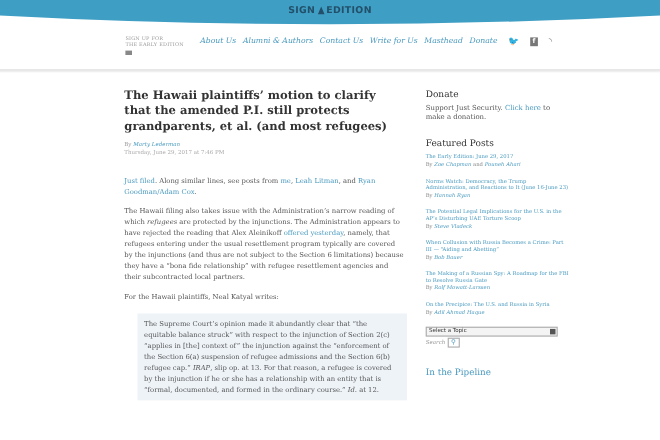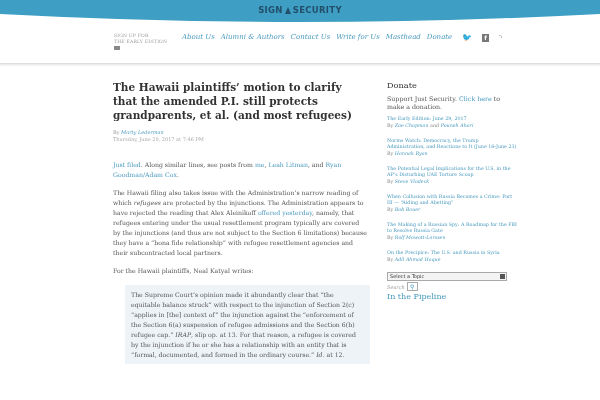--- a/index.html
+++ b/index.html
@@ -47,31 +47,31 @@
   .fp-title { font-size: 4.8px; line-height: 6px; color: #4a9abf; }
   .fp-by { font-size: 4.8px; line-height: 7px; color: #888; }
   .fp-by i { color: #4a9abf; }
   .arch-h { margin-top: 12px; }
   .select { margin-top: 4px; width: 120px; height: 9px; border: 1px solid #aaa; font-size: 5px;
             line-height: 7px; padding-left: 2px; color: #333; position: relative; background: #f4f4f4; font-family: "DejaVu Sans", sans-serif; }
   .select .arr { position: absolute; right: 1px; top: 1px; width: 5px; height: 5px; background: #555; }
   .search-row { display: flex; align-items: center; gap: 2px; margin-top: 1px; }
   .search-row .lbl { font-size: 5px; font-style: italic; color: #999; }
   .search-row .btn { width: 11px; height: 9px; border: 1px solid #aaa; font-size: 6px; line-height: 7px; text-align: center; color: #4a9abf; }
-  .pipeline { font-size: 8px; color: #4a9abf; margin-top: 1px; }
+  .pipeline { font-size: 8px; color: #4a9abf; margin-top: 18px; }
 </style>
 </head>
 <body>
 
 <div class="banner">
   <svg width="600" height="26" viewBox="0 0 600 26">
     <path d="M0 0 H600 V14 Q300 30 0 14 Z" fill="#3f9ec4"></path>
   </svg>
   <div class="logo">
-    <span>SIGN</span><span class="amp"></span><span>SECURITY</span>
+    <span>SIGN</span><span class="amp"></span><span>EDITION</span>
   </div>
 </div>
 
 <div class="nav">
   <div class="signup">
     <div>SIGN UP FOR</div>
     <div>THE EARLY EDITION</div>
     <span class="box"></span>
   </div>
   <div class="menu">
@@ -114,20 +114,21 @@
     </p>
   </blockquote>
 </div>
 
 <div class="side">
   <div class="sh">Donate</div>
   <div class="st">
     <span>Support Just Security. </span><a>Click here</a><span> to make a donation.</span>
   </div>
 
+  <div class="sh fp-h">Featured Posts</div>
   <div class="fp">
     <div class="fp-item">
       <div class="fp-title">The Early Edition: June 29, 2017</div>
       <div class="fp-by"><span>By </span><i>Zoe Chapman</i><span> and </span><i>Pouneh Ahari</i></div>
     </div>
     <div class="fp-item">
       <div class="fp-title">Norms Watch: Democracy, the Trump Administration, and Reactions to It (June 16-June 23)</div>
       <div class="fp-by"><span>By </span><i>Hannah Ryan</i></div>
     </div>
     <div class="fp-item">

